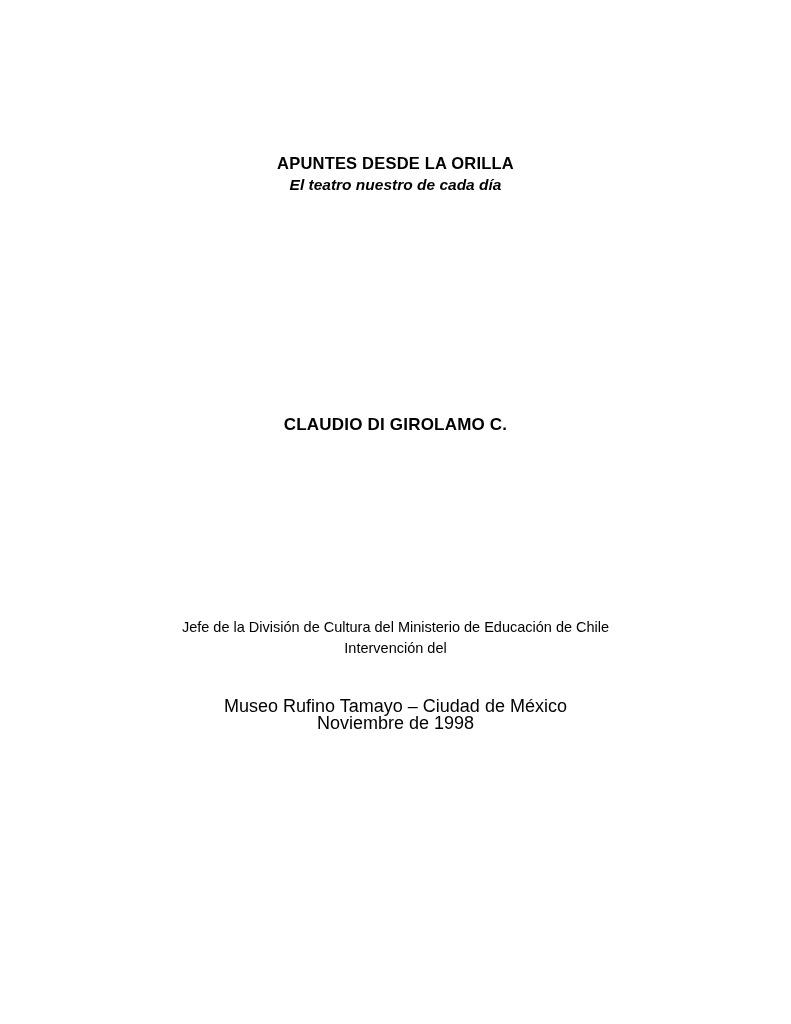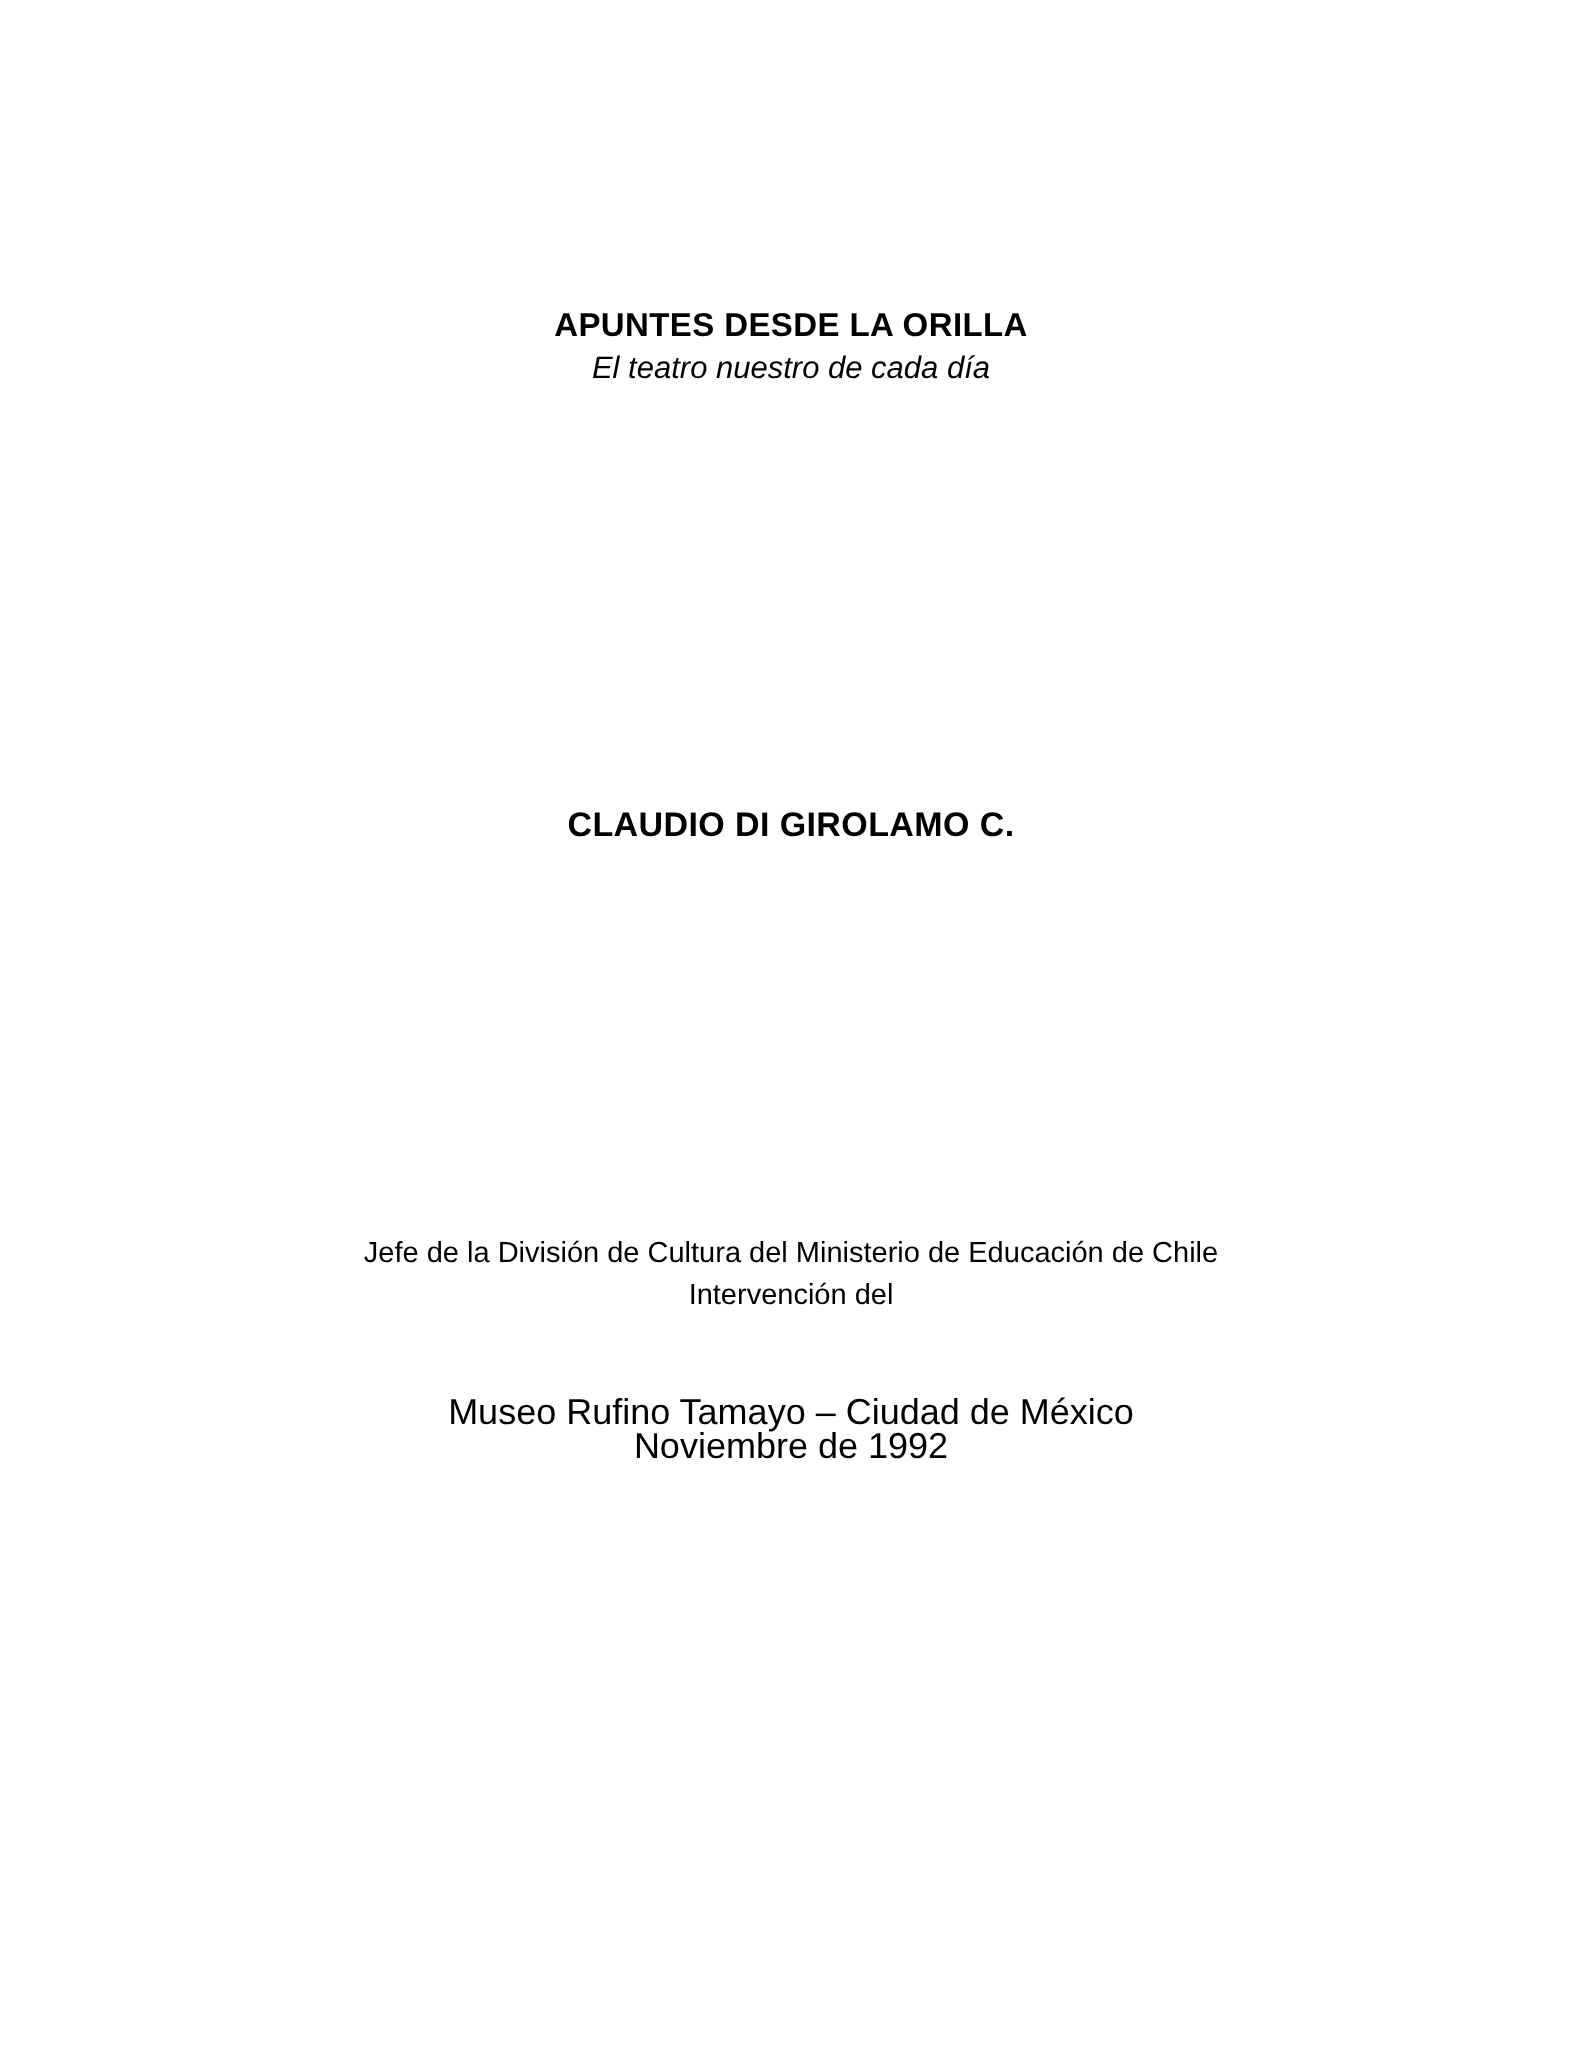--- a/index.html
+++ b/index.html
@@ -31,37 +31,37 @@
   .doc-title {
     font-size: 16.5px;
     font-weight: bold;
     letter-spacing: 0.2px;
     line-height: 22px;
     margin: 0;
     text-align: center;
   }
   .doc-subtitle {
     font-size: 15.5px;
-    font-weight: normal;
+    font-weight: bold;
     font-style: italic;
     line-height: 22px;
     margin: 0;
   }
   .author-block {
     position: absolute;
     top: 403px;
     left: 0;
     width: 791px;
     text-align: center;
   }
   .author-name {
     font-size: 17px;
     font-weight: bold;
     letter-spacing: 0.2px;
-    margin: 0;
+    margin: 12px;
   }
   .context-block {
     position: absolute;
     top: 617px;
     left: 0;
     width: 791px;
     text-align: center;
   }
   .context-line {
     font-size: 14.5px;
@@ -95,16 +95,16 @@
     <p class="author-name">CLAUDIO DI GIROLAMO C.</p>
   </div>
 
   <div class="context-block">
     <p class="context-line">Jefe de la División de Cultura del Ministerio de Educación de Chile</p>
     <p class="context-line">Intervención del</p>
   </div>
 
   <div class="venue-block">
     <p class="venue-line">Museo Rufino Tamayo – Ciudad de México</p>
-    <p class="venue-line">Noviembre de 1992</p>
+    <p class="venue-line">Noviembre de 1998</p>
   </div>
 
 </div>
 
 </body></html>

